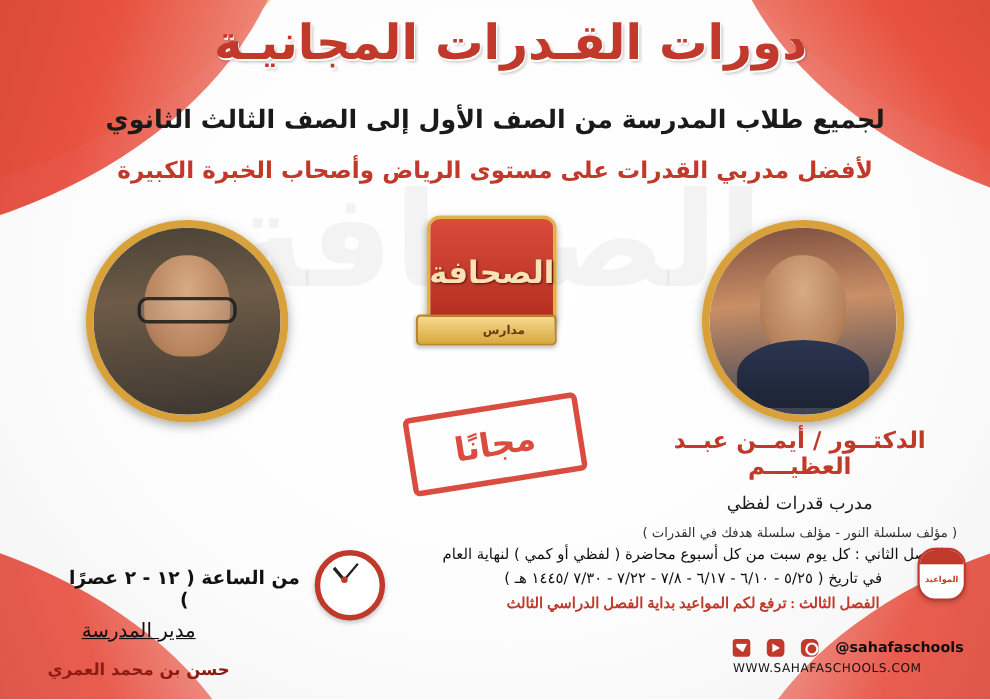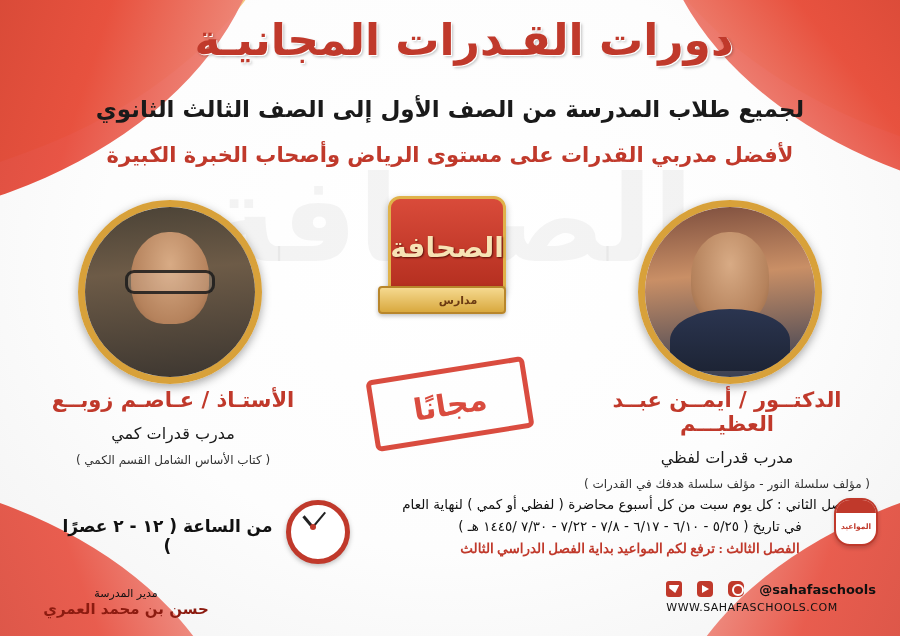--- a/index.html
+++ b/index.html
@@ -147,21 +147,21 @@
     position:absolute;right:-8px;top:2px;width:40px;height:44px;border-radius:16px;
     background:#fff;border:2px solid #c0392b;overflow:hidden;
     box-shadow:0 2px 4px rgba(0,0,0,.2);
   }
   .cal-icon .top{height:13px;background:#c0392b;}
   .cal-icon .lbl{font-size:7.5px;color:#c0392b;text-align:center;padding-top:9px;font-weight:bold;}
   
   .principal{
     position:absolute;left:26px;bottom:18px;text-align:center;width:200px;
   }
-  .principal .t{font-size:11px;color:#111;margin-bottom:0;}
+  .principal .t{font-size:18px;color:#111;margin-bottom:16px;text-decoration:underline;}
   .principal .n{font-size:15px;font-weight:bold;color:#8c1b10;}
   .social{
     position:absolute;right:24px;bottom:22px;text-align:left;direction:ltr;
   }
   .social .row{display:flex;align-items:center;gap:15px;justify-content:flex-end;}
   .social .handle{font-size:13px;color:#111;font-weight:bold;}
   .social .web{font-size:11px;color:#111;margin-top:4px;letter-spacing:.5px;}
   .ic{width:16px;height:16px;display:inline-block;border-radius:3px;background:#c0392b;position:relative;}
   .ic.yt{border-radius:4px;}
   .ic.tw{background:#c0392b;border-radius:3px;}
@@ -203,25 +203,20 @@
   </div>
 
   <div class="stamp">مجانًا</div>
 
   <div class="person right">
     <div class="p-name">الدكتــور / أيمــن عبــد العظيـــم</div>
     <div class="p-role">مدرب قدرات لفظي</div>
     <div class="p-books">( مؤلف سلسلة النور - مؤلف سلسلة هدفك في القدرات )</div>
   </div>
 
-  <div class="person left">
-    <div class="p-name">الأستـاذ / عـاصـم زوبــع</div>
-    <div class="p-role">مدرب قدرات كمي</div>
-    <div class="p-books">( كتاب الأساس الشامل القسم الكمي )</div>
-  </div>
 
   <div class="clock">
     <div class="hand-h"></div>
       <div class="hand-m"></div>
       <div class="pin"></div>
   </div>
   <div class="time-text">من الساعة ( ١٢ - ٢ عصرًا )</div>
 
   <div class="schedule">
     <div class="cal-icon">

